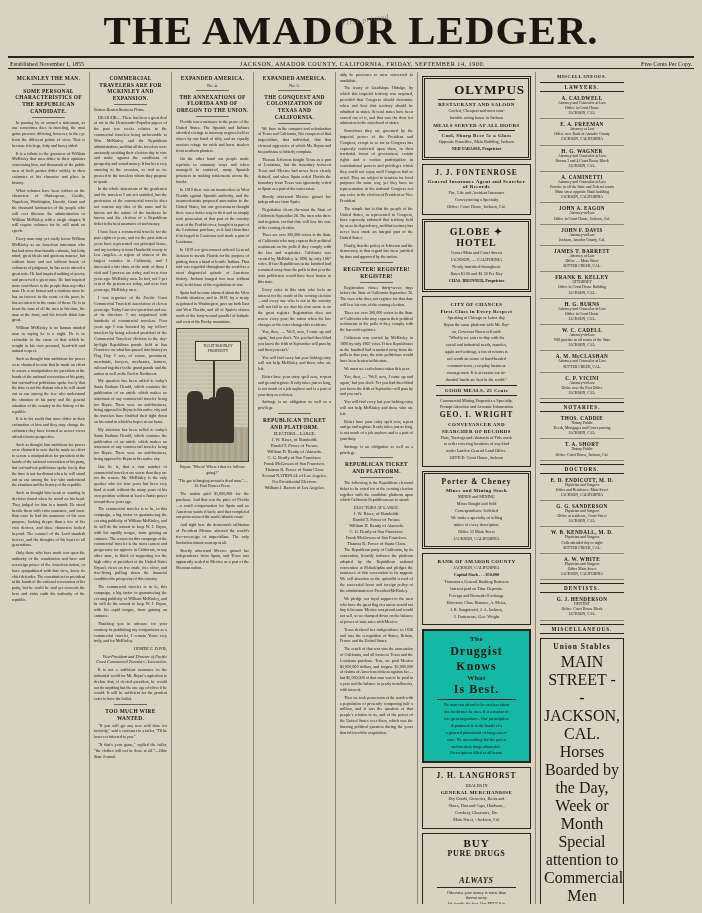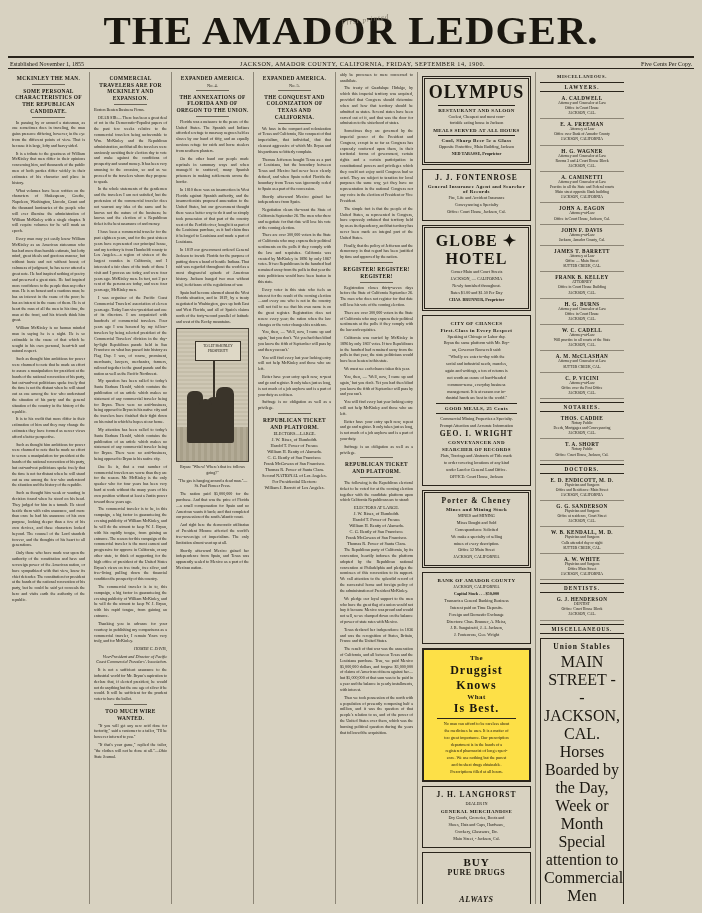--- a/index.html
+++ b/index.html
@@ -122,24 +122,24 @@
 
   
   .adbox{
     border:1px solid #2a251c;
     margin:4px 0;
     padding:3px 3px 4px 3px;
     text-align:center;
   }
   .adbox.dbl{border:3px double #2a251c;}
   .ad-name{
-    font-weight:bold;font-size:16px;letter-spacing:1px;line-height:1.1;margin:1px 0 2px 0;
+    font-weight:bold;font-size:10px;letter-spacing:1px;line-height:1.1;margin:1px 0 2px 0;
   }
   .ad-name.sm{font-size:7.5px;}
-  .ad-name.xl{font-size:18px;}
+  .ad-name.xl{font-size:13px;text-align:right;}
   .ad-line{font-size:4.2px;line-height:1.4;margin:1px 0;}
   .ad-sub{font-size:5px;font-weight:bold;letter-spacing:.4px;margin:2px 0 1px 0;}
   .ad-rule{border-top:1px solid #2a251c;margin:2px 10px;}
 
   
   .cardhd{
     font-size:5.2px;font-weight:bold;text-align:center;letter-spacing:1px;
     text-transform:uppercase;margin:3px 0 1px 0;border-top:1px solid #2a251c;
     border-bottom:1px solid #2a251c;padding:1px 0;
   }
@@ -156,21 +156,21 @@
   }
   .bigad{
     border:1px solid #2a251c;text-align:center;padding:3px 4px;margin:4px 0;
   }
   .bigad .t{font-size:11px;font-weight:bold;letter-spacing:1px;}
   .bigad .t2{font-size:8px;font-weight:bold;letter-spacing:.6px;}
   .bigad .s{font-size:4px;line-height:1.4;}
   .script{font-family:"Liberation Serif",serif;font-style:italic;margin-top:18px;}
   .boldline{font-weight:bold;}
   .drugbox{
-    border:2px solid #2a251c;margin:4px 0;padding:4px 3px;text-align:center;background:#fde047;
+    border:2px solid #2a251c;margin:4px 0;padding:4px 3px;text-align:center;background:#14b8a6;
   }
   .drugbox .l1{font-size:7px;font-weight:bold;letter-spacing:.5px;line-height:1.2;}
   .drugbox .l2{font-size:12px;font-weight:bold;letter-spacing:1px;}
 </style>
 </head>
 <body>
 
 <div id="page">
 
   <div class="masthead">

